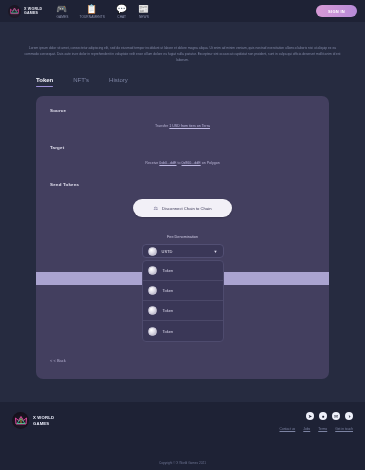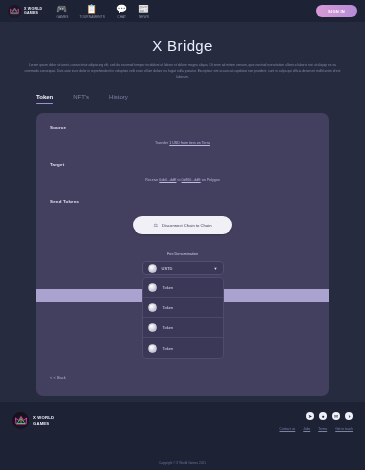--- a/index.html
+++ b/index.html
@@ -172,21 +172,20 @@
         <div class="nav-ico">📰</div>
         <div class="nav-lab">NEWS</div>
       </div>
     </div>
 
     <div class="spacer"></div>
     <button class="signin">SIGN IN</button>
   </div>
 
   <div class="hero">
-    <h1>X Bridge</h1>
     <p>Lorem ipsum dolor sit amet, consectetur adipiscing elit, sed do eiusmod tempor incididunt ut labore et dolore magna aliqua. Ut enim ad minim veniam, quis nostrud exercitation ullamco laboris nisi ut aliquip ex ea commodo consequat. Duis aute irure dolor in reprehenderit in voluptate velit esse cillum dolore eu fugiat nulla pariatur. Excepteur sint occaecat cupidatat non proident, sunt in culpa qui officia deserunt mollit anim id est laborum.</p>
   </div>
 
   <div class="tabs">
     <div class="tab active">Token</div>
     <div class="tab">NFT's</div>
     <div class="tab">History</div>
   </div>
 
   <div class="card-wrap">

